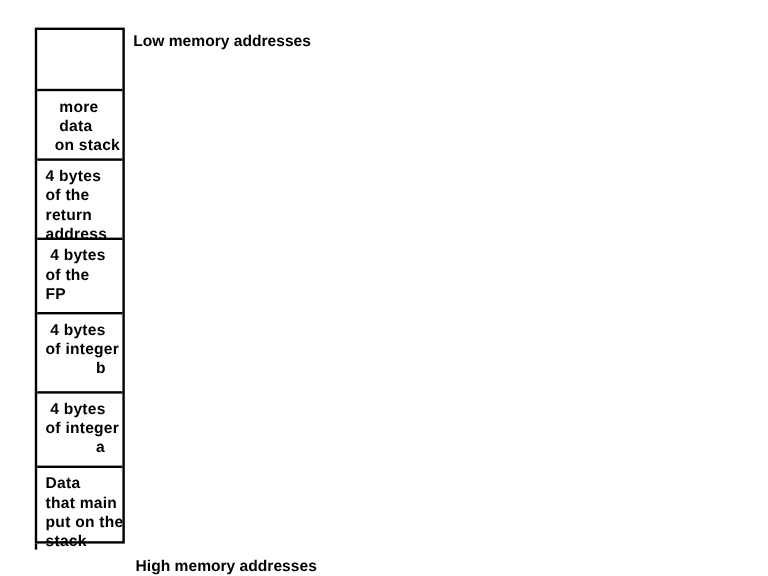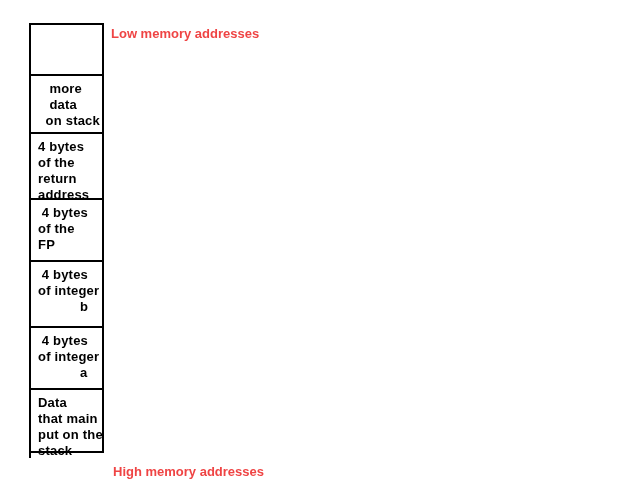--- a/index.html
+++ b/index.html
@@ -50,21 +50,21 @@
     top: 453px;
     width: 2px;
     height: 5px;
     background: #000000;
   }
   .caption {
     position: absolute;
     font-weight: bold;
     font-size: 13px;
     line-height: 16px;
-    color: #ef4444;
+    color: #000000;
     white-space: pre;
     text-align: right;
   }
   .caption-low  { left: 111px; top: 26px; }
   .caption-high { left: 113px; top: 464px; }
 </style>
 </head>
 <body>
 
 <div class="canvas">

